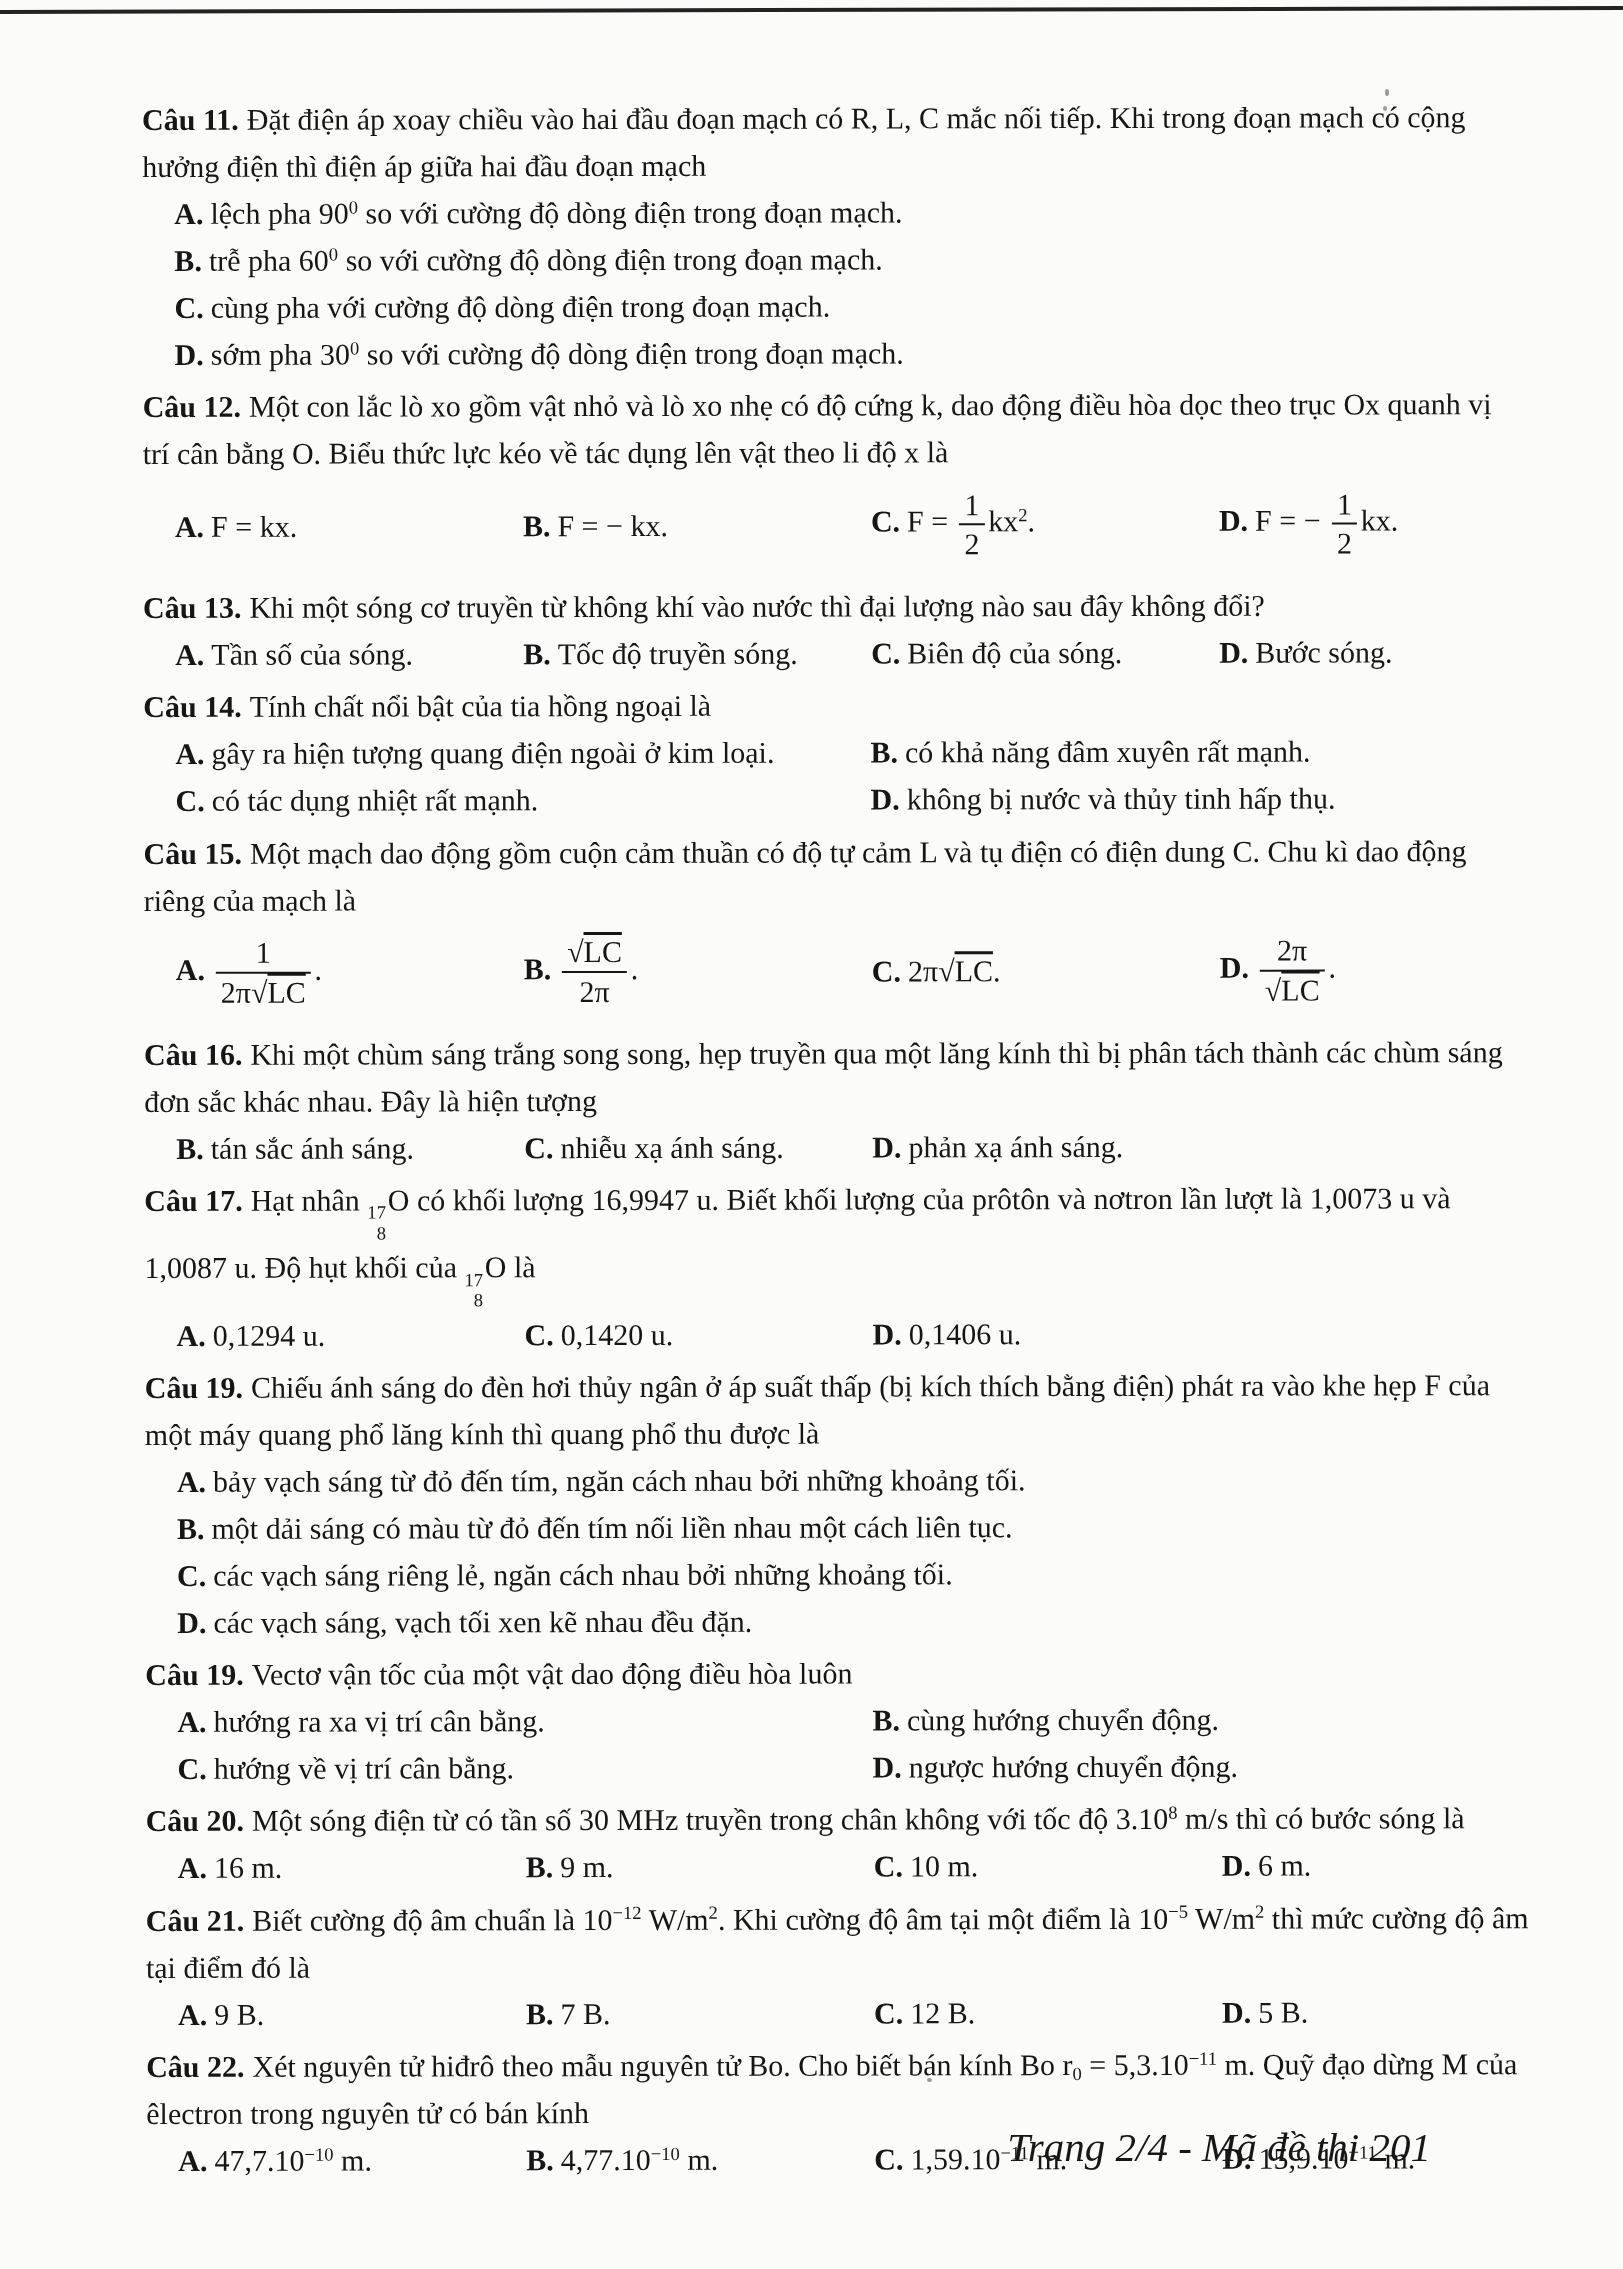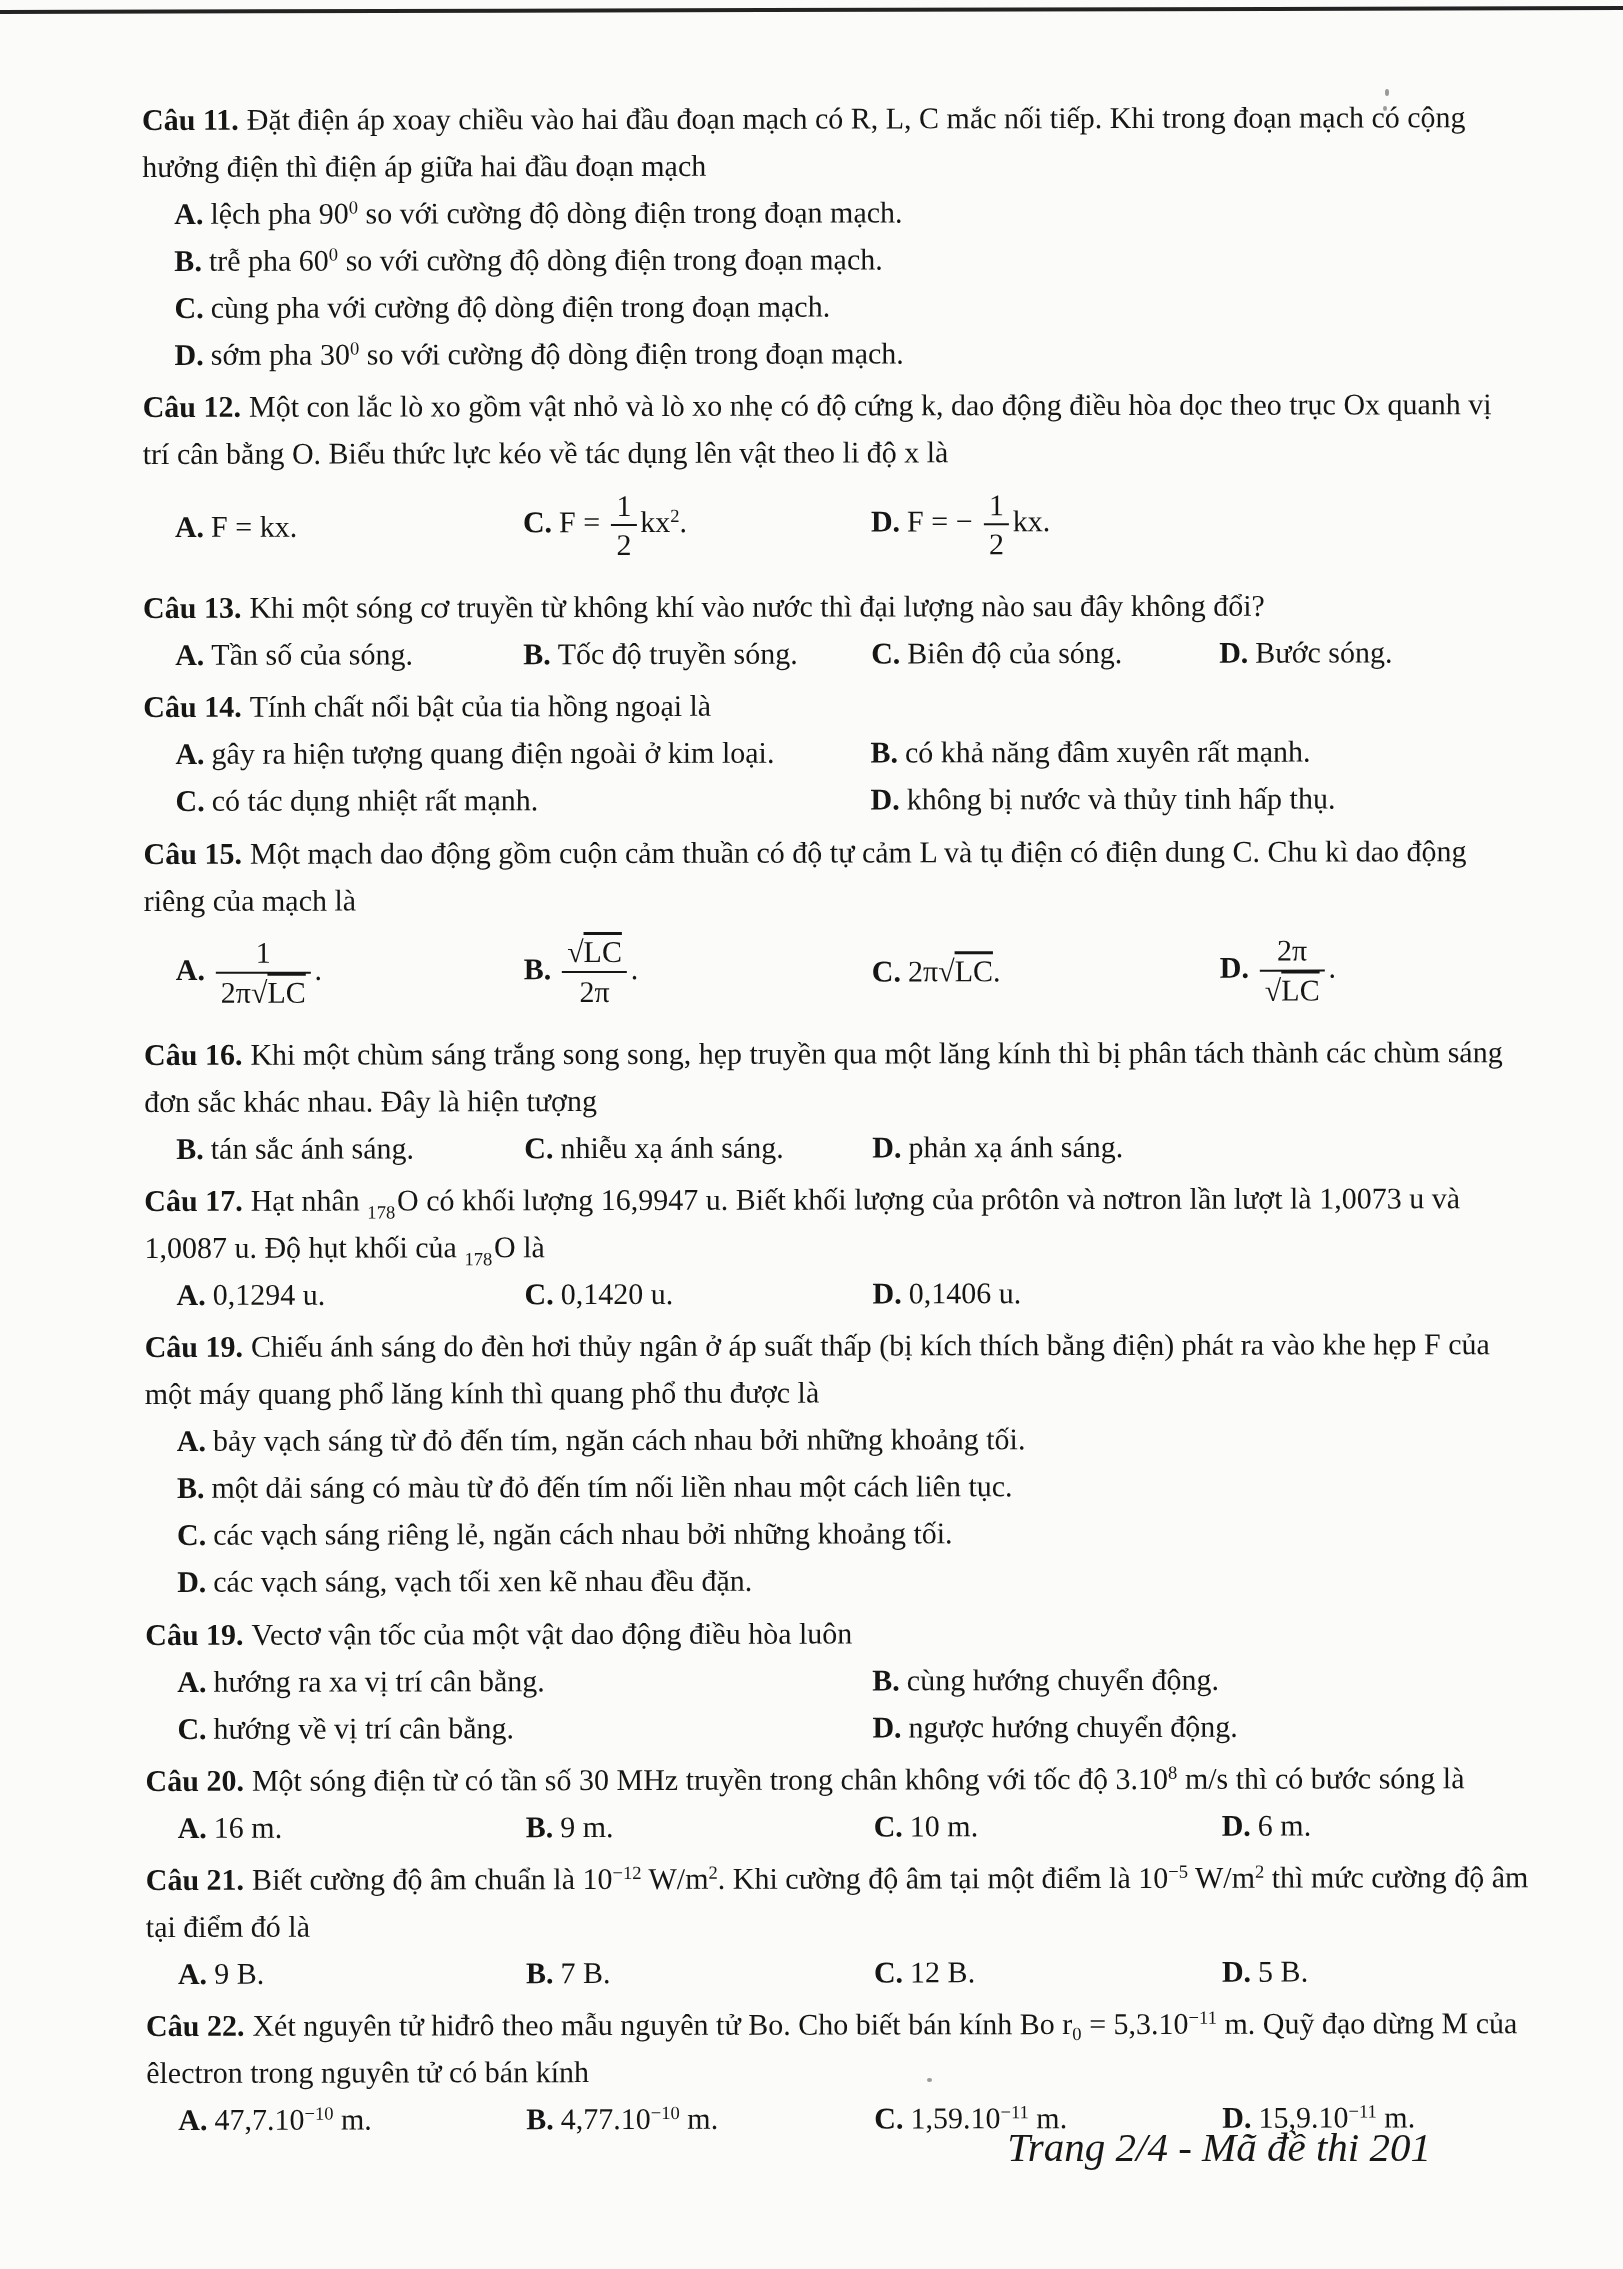--- a/index.html
+++ b/index.html
@@ -34,21 +34,21 @@
   .opt{white-space:nowrap;}
   .ol{font-weight:bold;margin-right:7px;}
   sup,sub{font-size:.62em;line-height:0;position:relative;vertical-align:baseline;}
   sup{top:-0.55em;}
   sub{top:0.28em;}
   .fr{display:inline-block;vertical-align:middle;text-align:center;line-height:1.25;margin:0 3.5px;}
   .fn,.fd{display:block;padding:0 5.3px;}
   .fd{border-top:2.7px solid #161616;}
   .sq{white-space:nowrap;}
   .ov{text-decoration:overline;}
-  .nu{display:inline-flex;flex-direction:row;align-items:flex-end;
+  .nu{display:inline-flex;flex-direction:column;align-items:flex-end;
       font-size:.62em;line-height:1.1;vertical-align:-0.45em;margin-right:1.8px;font-weight:normal;}
   .footer{position:absolute;top:2124px;right:192px;font-size:41px;color:#171717;font-style:italic;}
 </style>
 </head>
 <body>
 
 <div class="scanline"></div>
 <div class="speck sp1"></div>
 <div class="speck sp2"></div>
 <div class="speck sp3"></div>
@@ -62,20 +62,21 @@
       <div class="opt"><b class="ol">B.</b><span>trễ pha 60<sup>0</sup> so với cường độ dòng điện trong đoạn mạch.</span></div>
       <div class="opt"><b class="ol">C.</b><span>cùng pha với cường độ dòng điện trong đoạn mạch.</span></div>
       <div class="opt"><b class="ol">D.</b><span>sớm pha 30<sup>0</sup> so với cường độ dòng điện trong đoạn mạch.</span></div>
     </div>
   </div>
 
   <div class="question">
     <p class="stem"><b class="ql">Câu 12.</b><span>Một con lắc lò xo gồm vật nhỏ và lò xo nhẹ có độ cứng k, dao động điều hòa dọc theo trục Ox quanh vị trí cân bằng O. Biểu thức lực kéo về tác dụng lên vật theo li độ x là</span></p>
     <div class="opts cols4 tall">
       <div class="opt"><b class="ol">A.</b><span>F = kx.</span></div>
+      <div class="opt"><b class="ol">B.</b><span>F = − kx.</span></div>
       <div class="opt"><b class="ol">C.</b><span>F = <span class="fr"><span class="fn">1</span><span class="fd">2</span></span>kx<sup>2</sup>.</span></div>
       <div class="opt"><b class="ol">D.</b><span>F = − <span class="fr"><span class="fn">1</span><span class="fd">2</span></span>kx.</span></div>
     </div>
   </div>
 
   <div class="question">
     <p class="stem"><b class="ql">Câu 13.</b><span>Khi một sóng cơ truyền từ không khí vào nước thì đại lượng nào sau đây không đổi?</span></p>
     <div class="opts cols4">
       <div class="opt"><b class="ol">A.</b><span>Tần số của sóng.</span></div>
       <div class="opt"><b class="ol">B.</b><span>Tốc độ truyền sóng.</span></div>

